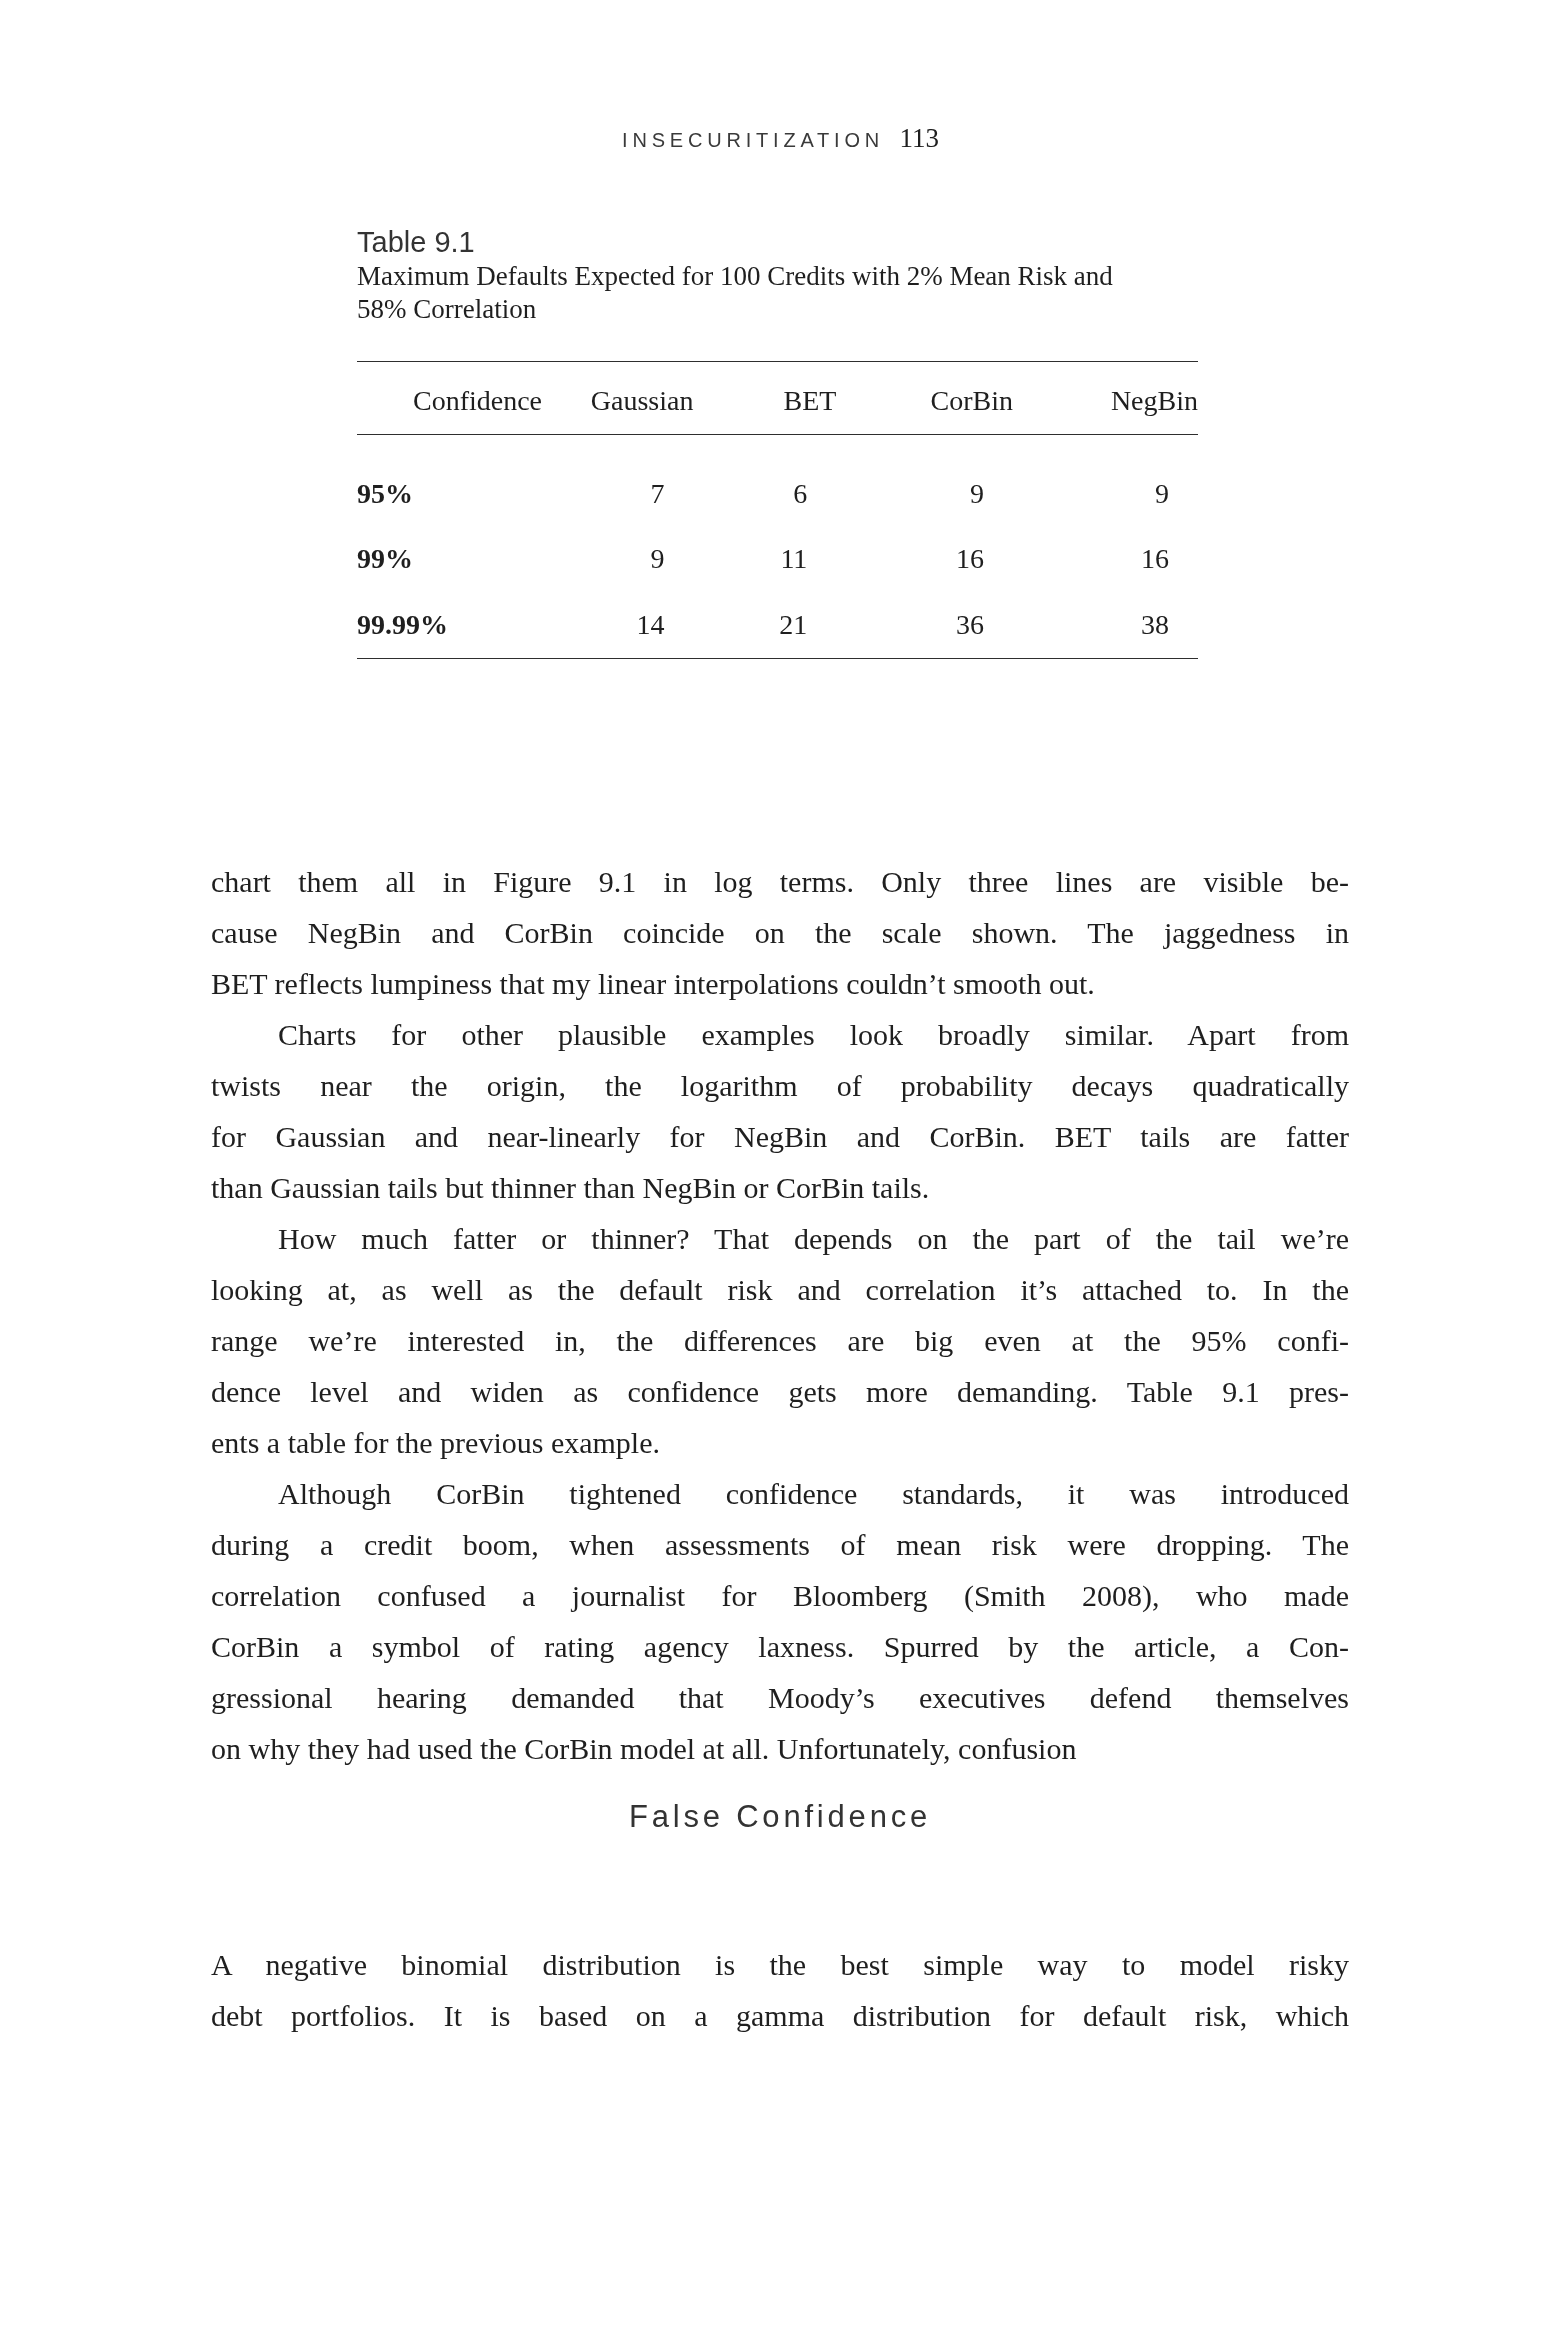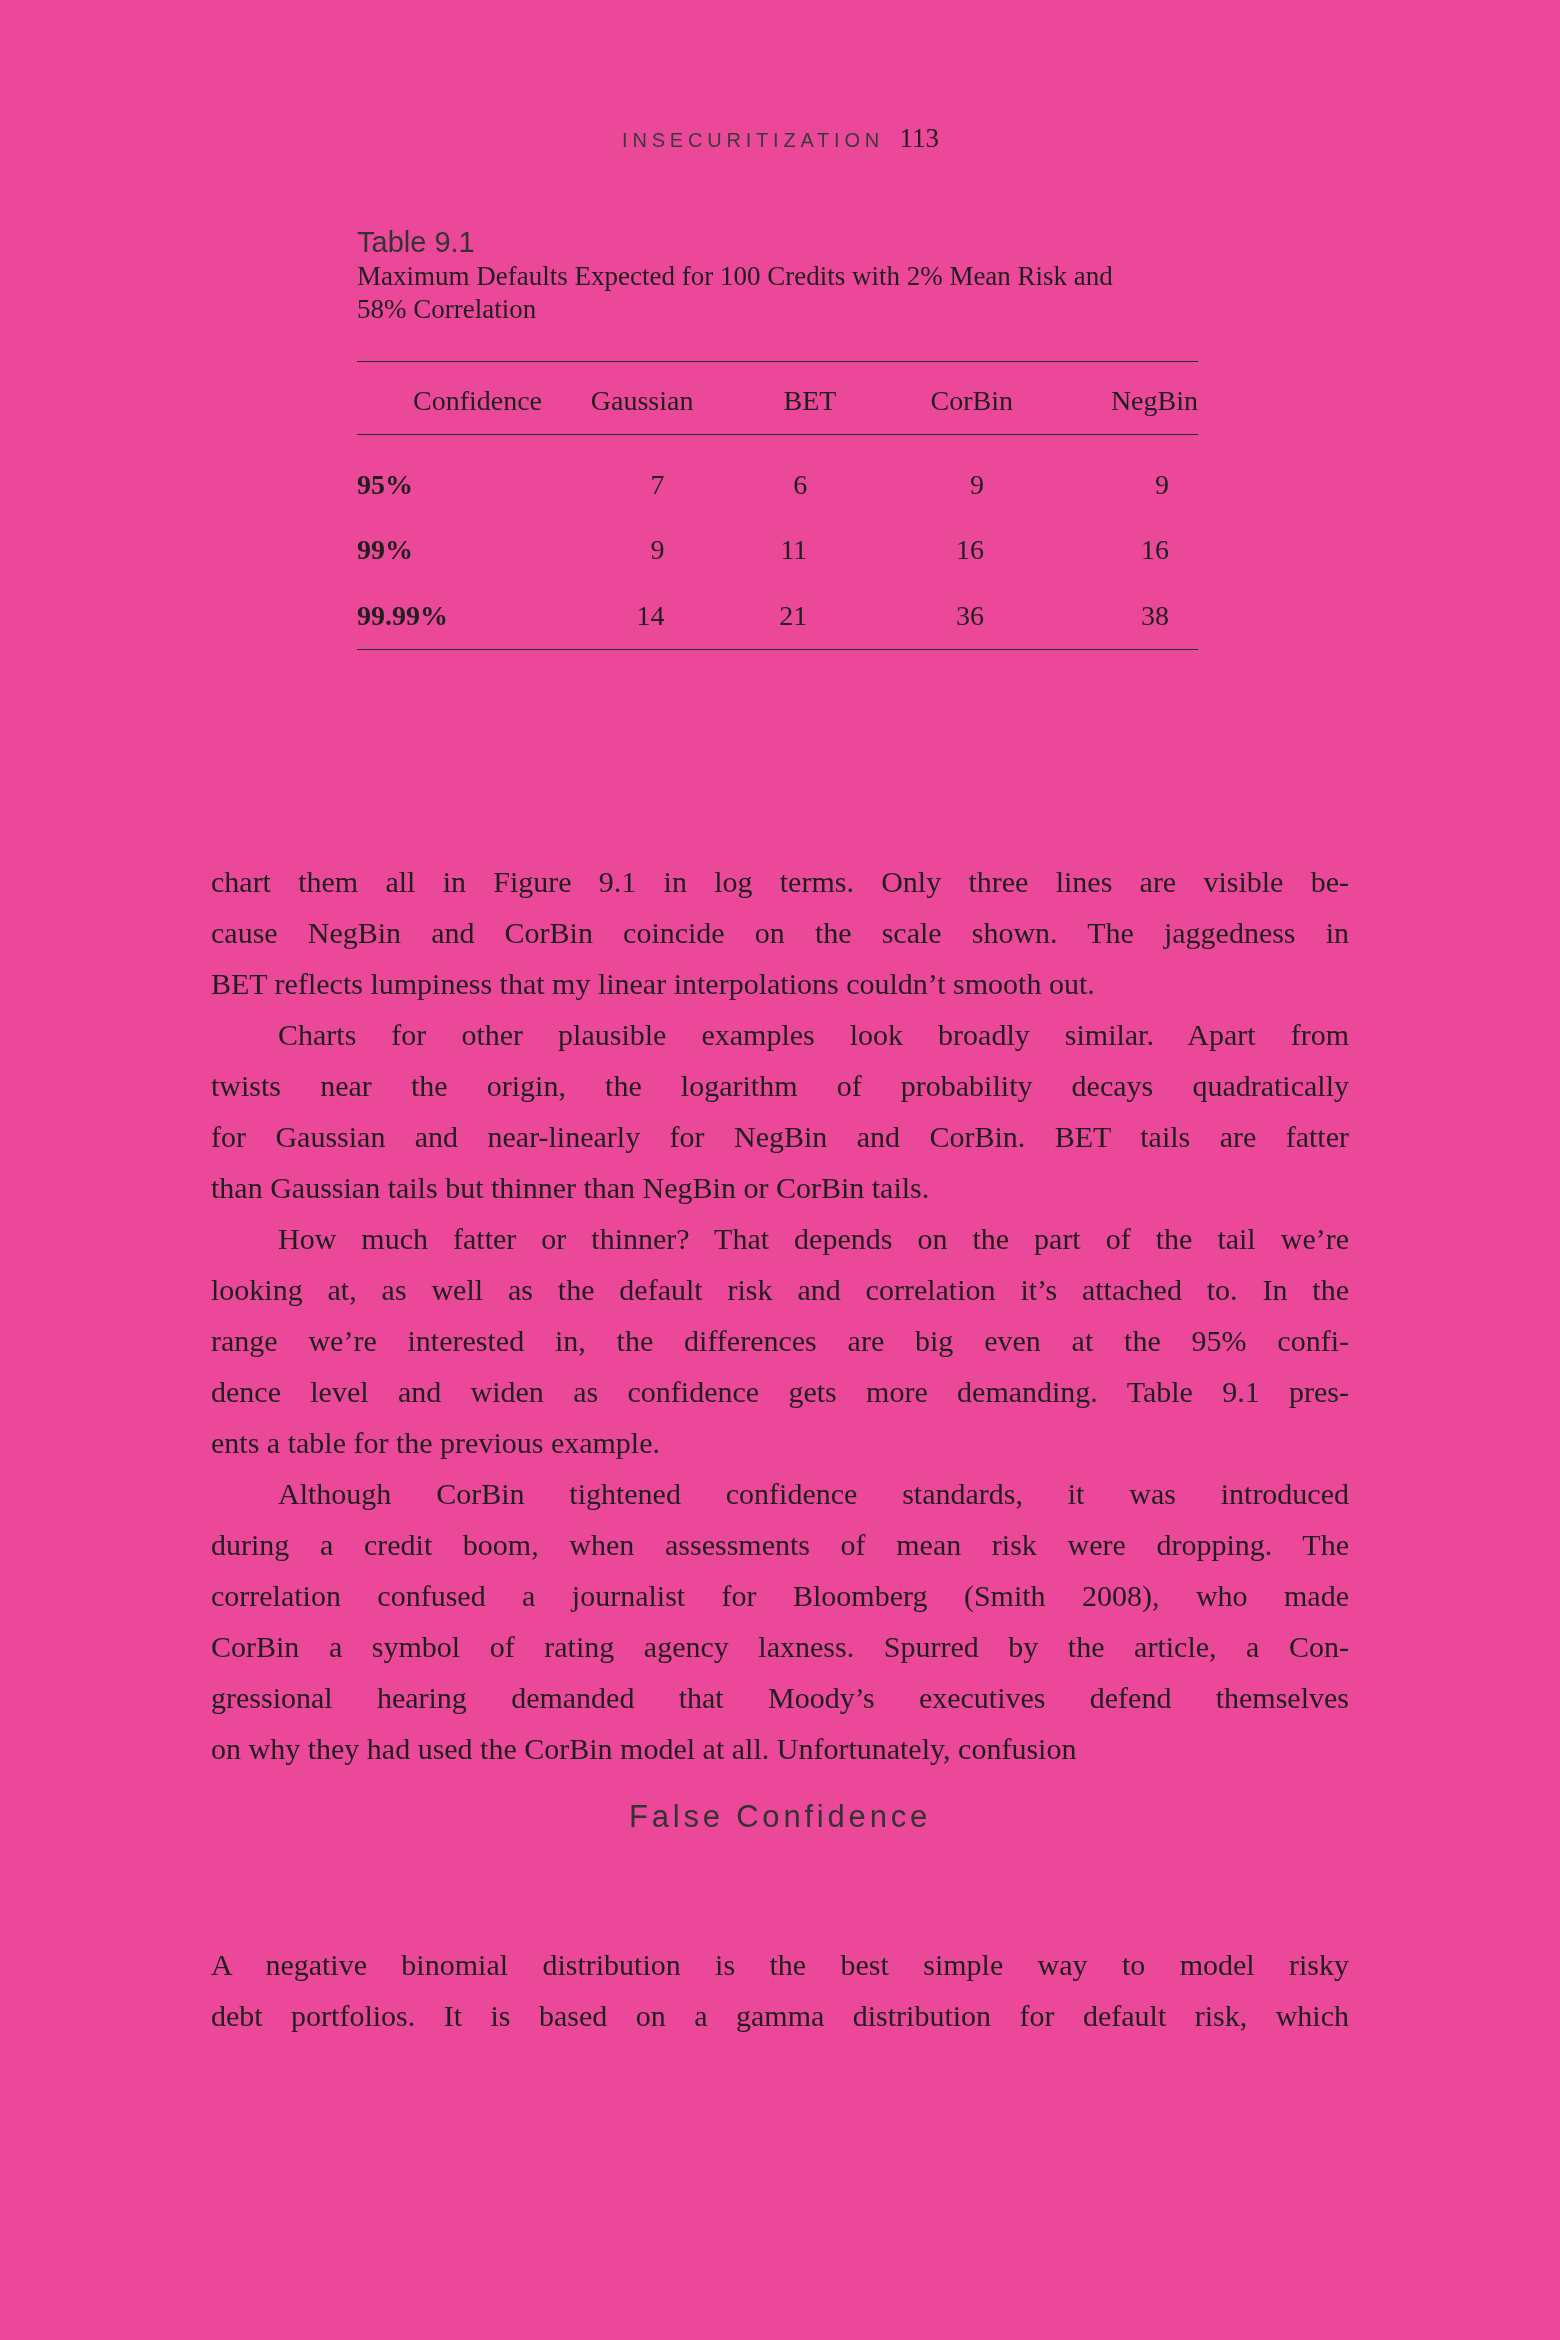--- a/index.html
+++ b/index.html
@@ -1,21 +1,21 @@
 <!DOCTYPE html>
 <html><head>
 <meta charset="utf-8">
 <style>
   html, body { margin: 0; padding: 0; background: #e8e8e8; }
   .page {
     position: relative;
     width: 1561px;
     height: 2341px;
     margin: 0 auto;
-    background: #ec4899;
+    background: #ffffff;
     font-family: "Liberation Serif", serif;
     color: #1f1f1f;
     overflow: hidden;
   }
 
   
   .running-head {
     position: absolute;
     top: 122px;
     left: 0;
@@ -81,21 +81,21 @@
   .tbl th.lbl { text-align: right; }
   .tbl td {
     text-align: right;
     padding: 16.3px 29px 17px 0;
   }
   .tbl td.lbl {
     text-align: left;
     font-weight: bold;
     padding-right: 0;
   }
-  .tbl tbody tr:first-child td { padding-top: 34px; }
+  .tbl tbody tr:first-child td { padding-top: 43px; }
 
   
   .body-text {
     position: absolute;
     top: 856px;
     left: 211px;
     width: 1138px;
     font-size: 30px;
     line-height: 51px;
   }

